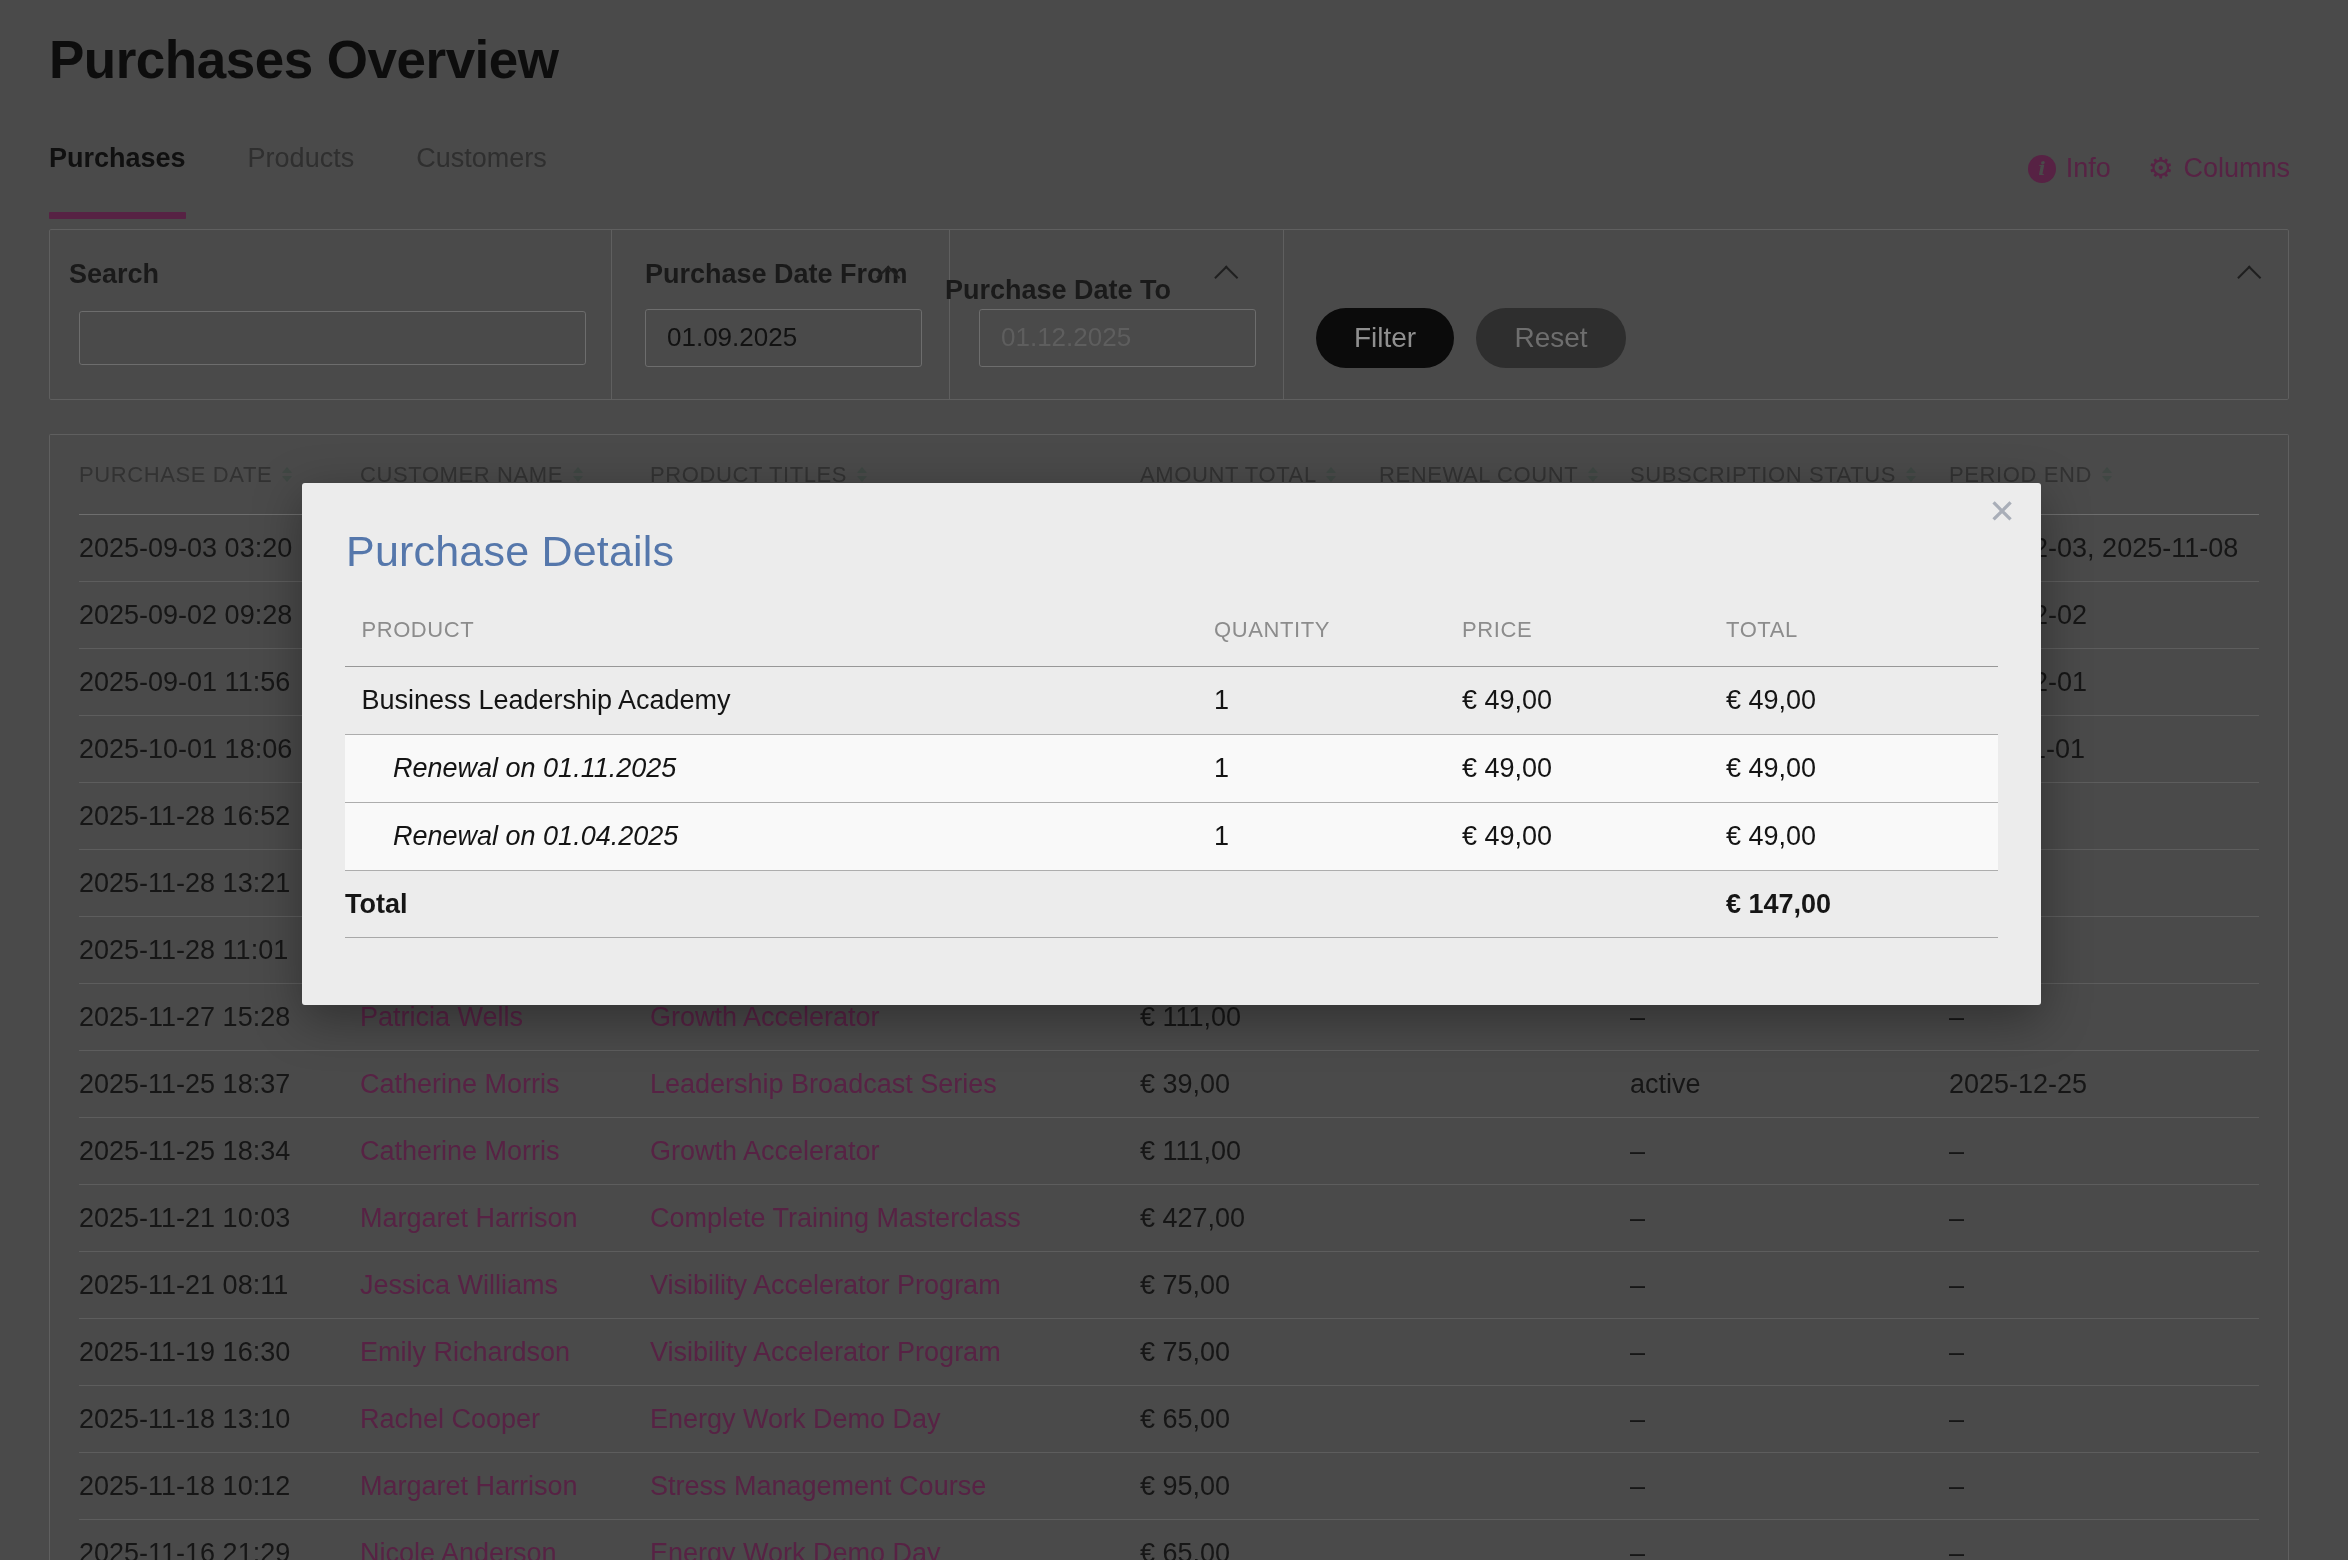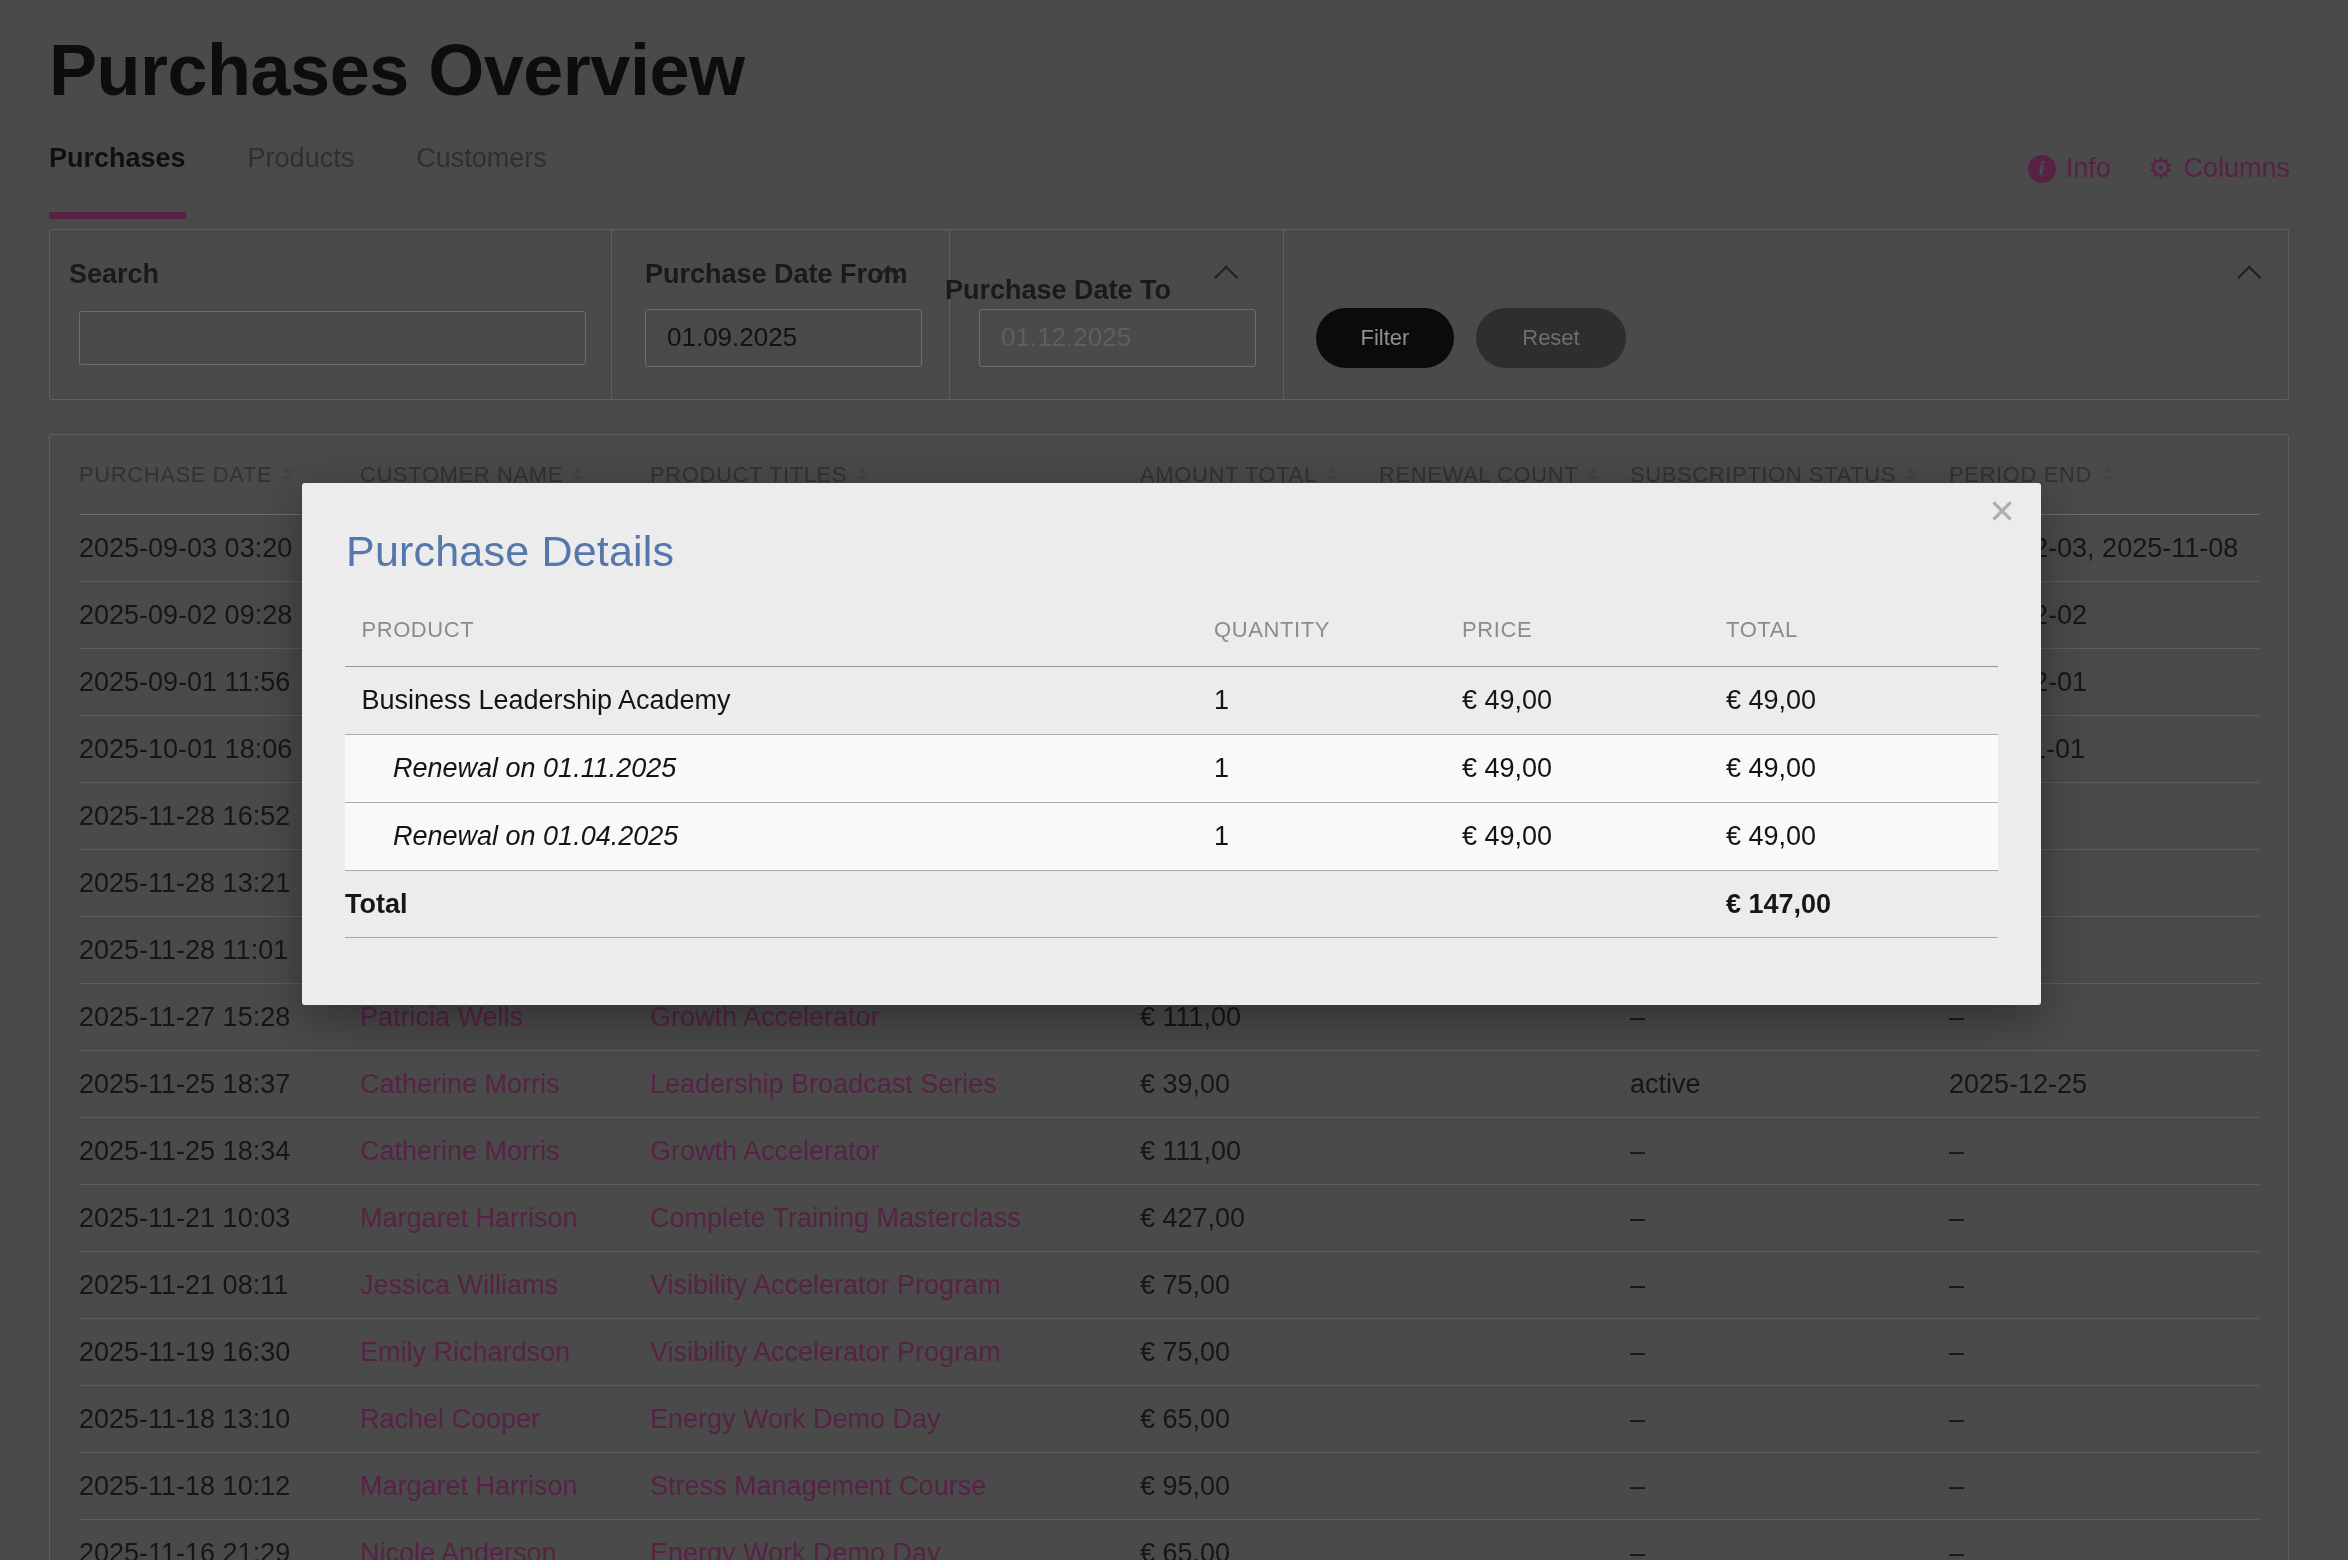--- a/index.html
+++ b/index.html
@@ -5,21 +5,21 @@
   html,body{margin:0;padding:0;background:#222;}
   .stage{
     position:relative;width:2348px;height:1560px;overflow:hidden;
     background:var(--page-bg,#4a4a4a);
     font-family:"Liberation Sans","DejaVu Sans",sans-serif;
     color:#161616;
   }
   
   .page-title{
     position:absolute;left:49px;top:29px;
-    font-size:72px;font-weight:700;color:#0d0d0d;letter-spacing:-0.5px;
+    font-size:53px;font-weight:700;color:#0d0d0d;letter-spacing:-0.5px;
   }
   .tabs{position:absolute;left:49px;top:143px;display:flex;gap:62px;font-size:27px;}
   .tab{position:relative;color:#2f2f2f;cursor:pointer;padding-bottom:11.6px;}
   .tab.active{color:#101010;font-weight:600;}
   .tab .underline{
     position:absolute;left:0;bottom:-33px;height:6.8px;width:100%;
     background:var(--accent,#572244);border-radius:1px;
   }
   .header-actions{
     position:absolute;right:58px;top:153px;display:flex;gap:37px;align-items:center;
@@ -60,21 +60,21 @@
   }
   .date-box{
     position:absolute;top:79px;width:277px;height:58px;box-sizing:border-box;
     border:1.4px solid #6d6d6d;border-radius:2.9px;
     font-size:26px;line-height:55px;padding-left:21px;cursor:pointer;
   }
   .date-box.from{left:595px;color:#121212;}
   .date-box.to{left:929px;color:#5e5e5e;}
   .btn{
     position:absolute;top:78px;height:60px;border:none;border-radius:30px;
-    font-size:22px;cursor:pointer;font-family:"Liberation Sans","DejaVu Sans",sans-serif;
+    font-size:28px;cursor:pointer;font-family:"Liberation Sans","DejaVu Sans",sans-serif;
   }
   .btn.filter{left:1266px;width:138px;background:var(--filter-bg,#0b0b0b);color:var(--filter-fg,#8f8f8f);}
   .btn.reset{left:1426px;width:150px;background:var(--reset-bg,#2e2e2e);color:var(--reset-fg,#6e6e6e);}
 
   
   .table-card{
     position:absolute;left:49px;top:434px;width:2240px;height:1207px;
     border:1.4px solid #5f5f5f;border-bottom:none;border-radius:1.9px 1.9px 0 0;
     box-sizing:border-box;padding:0 29px;
   }

